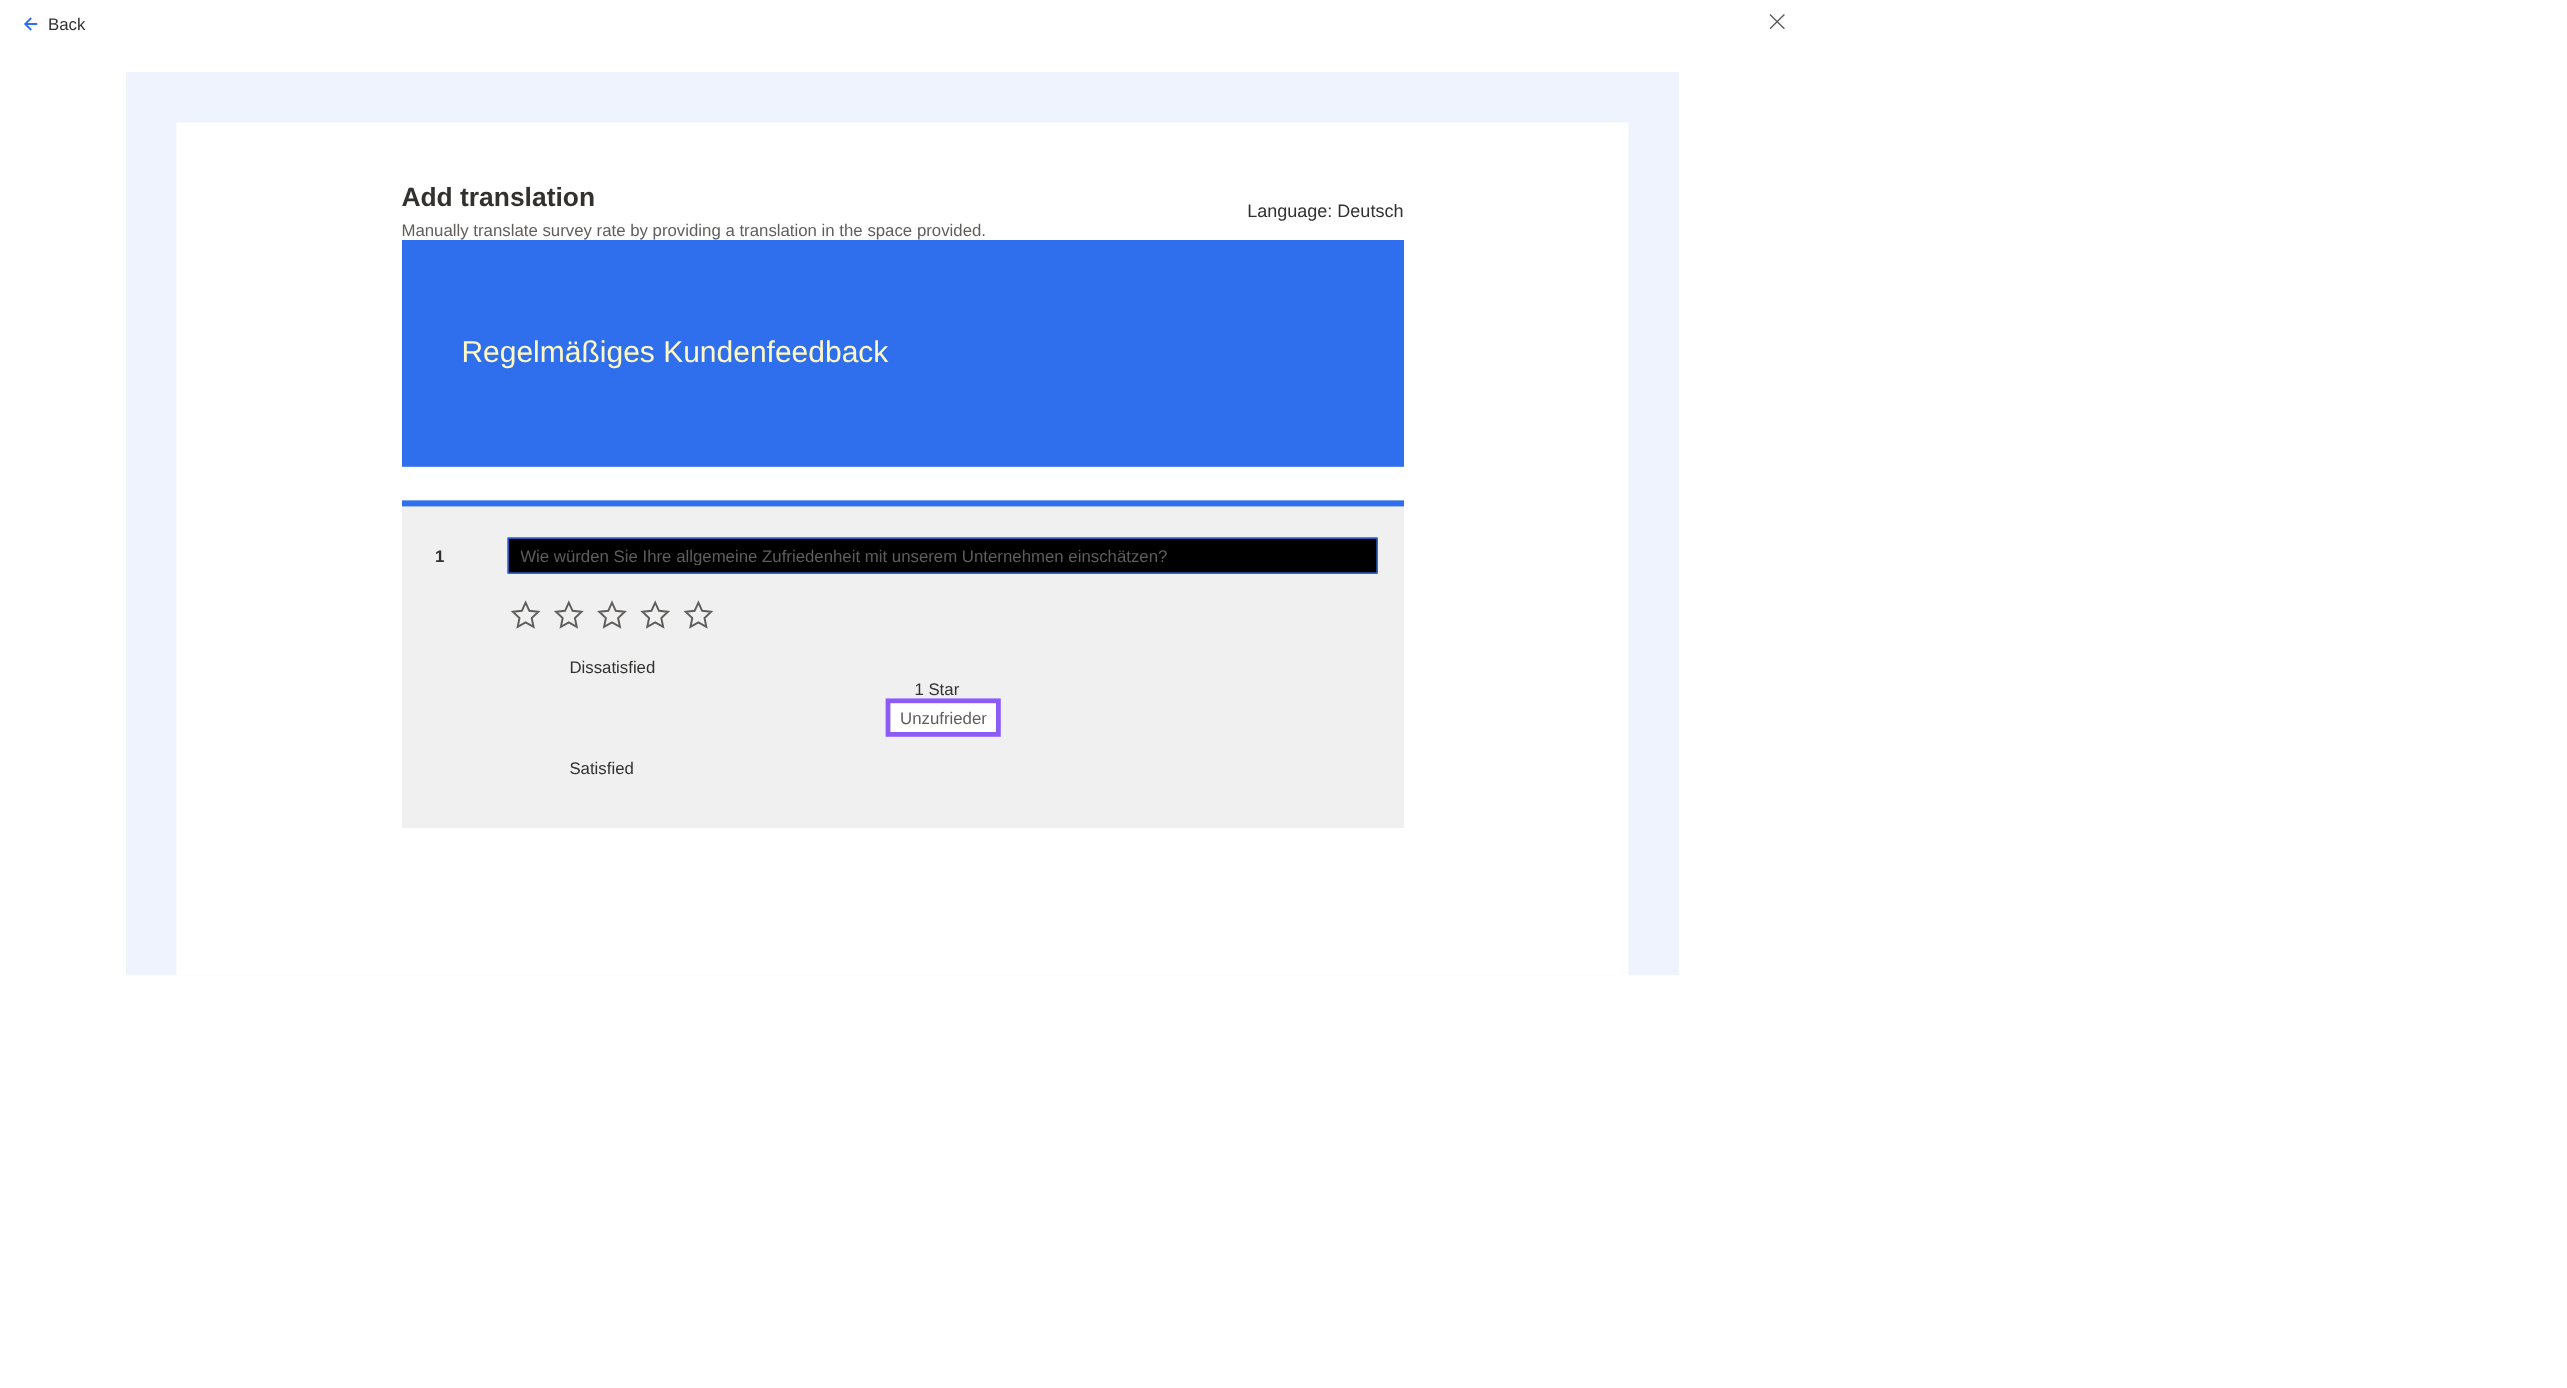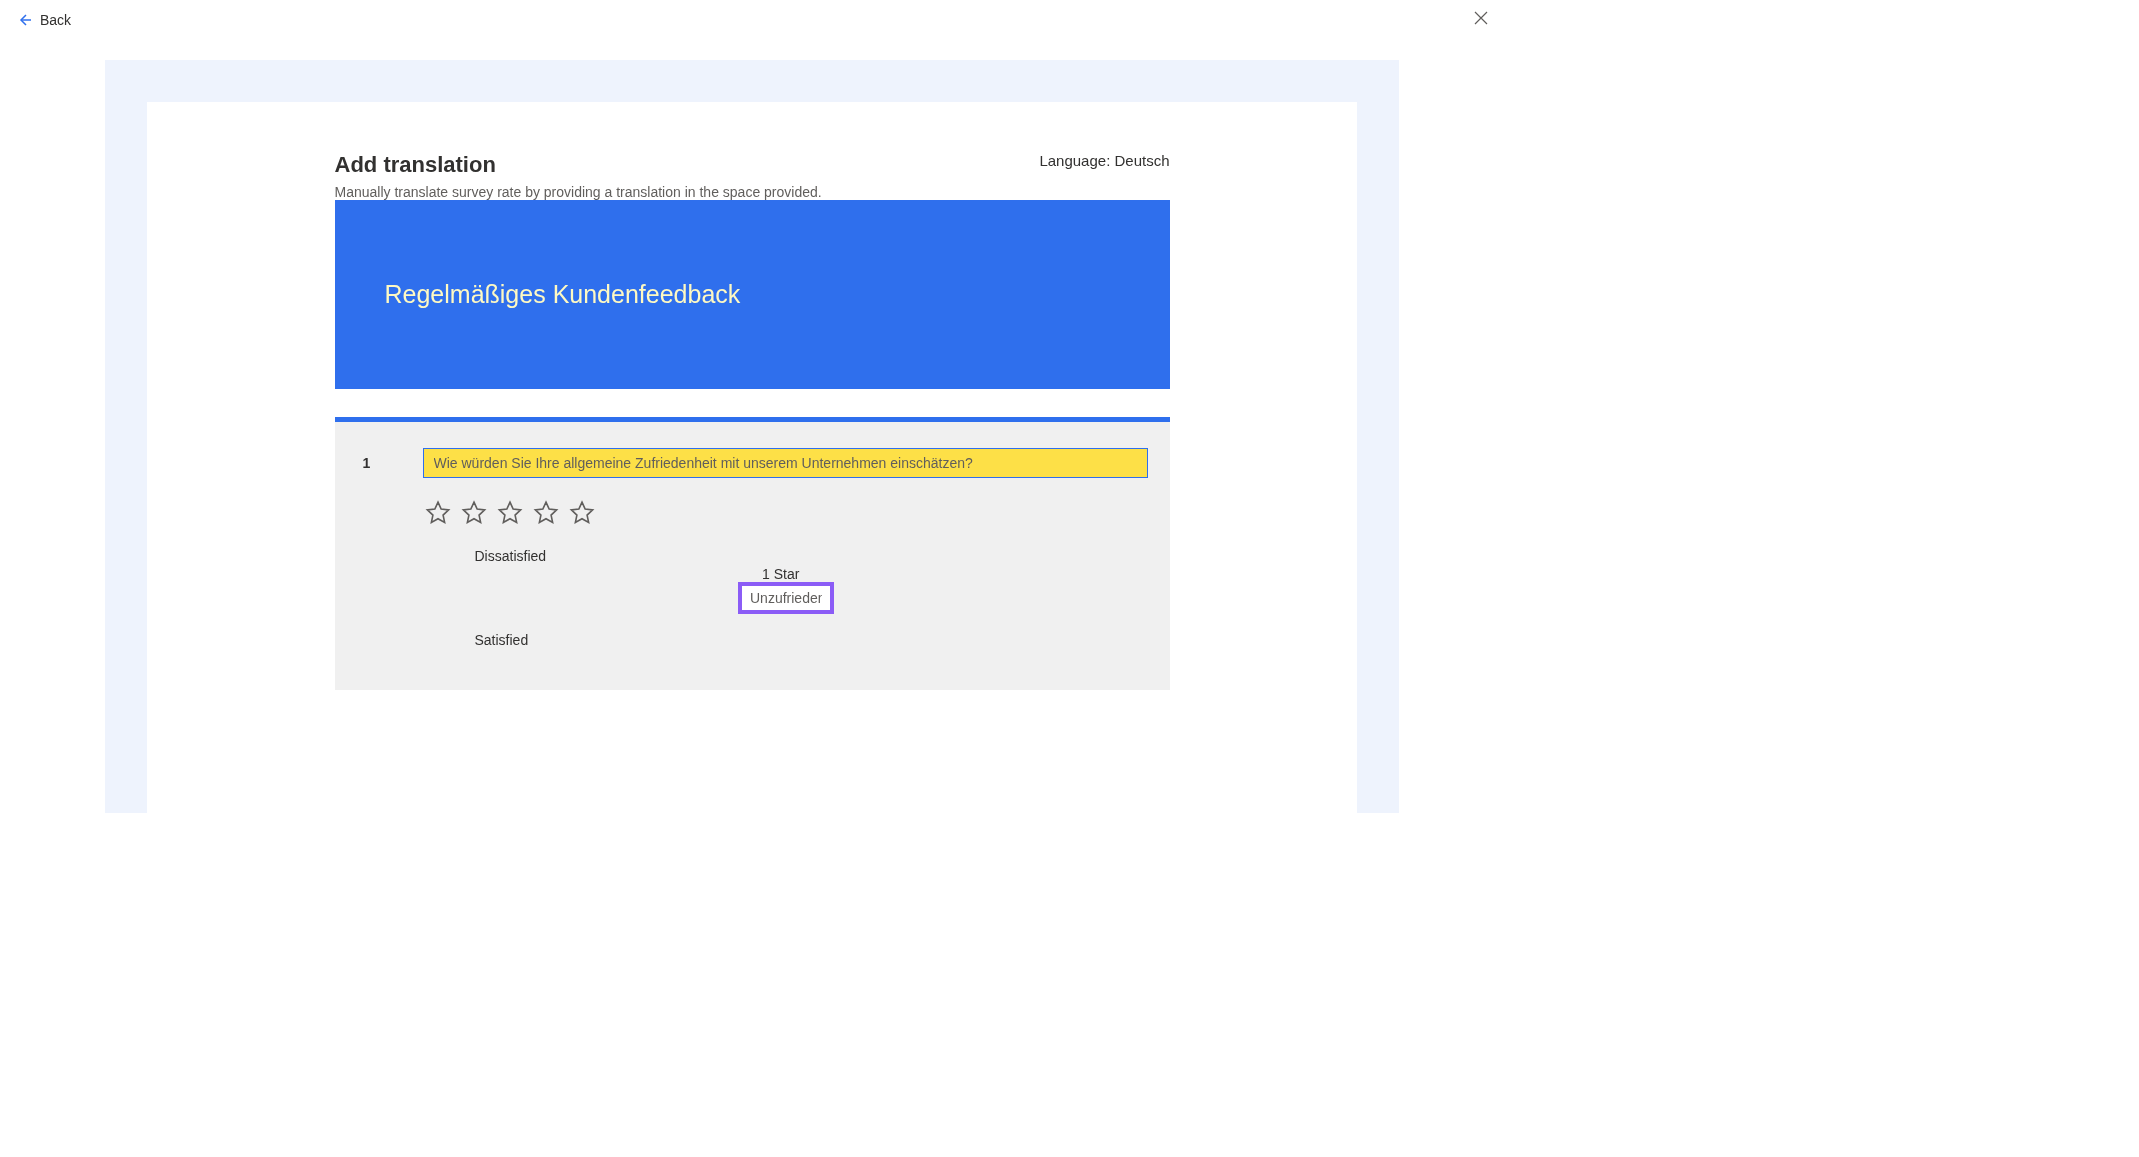--- a/index.html
+++ b/index.html
@@ -57,21 +57,21 @@
       padding: 50px 0 0 0;
       overflow: hidden;
     }
     .content {
       max-width: 835px;
       margin: 0 auto;
     }
     .header-row {
       display: flex;
       justify-content: space-between;
-      align-items: flex-start;
+      align-items: center;
     }
     .page-title {
       font-size: 22px;
       font-weight: 600;
       color: #323130;
     }
     .page-sub {
       font-size: 14px;
       color: #605e5c;
       margin-top: 6px;
@@ -109,21 +109,21 @@
       width: 26px;
       font-weight: 600;
       font-size: 14px;
       color: #323130;
       text-align: left;
       padding-left: 6px;
     }
     .q-input {
       flex: 1;
       border: 1px solid #2f6fed;
-      background: #fde047;
+      background: #000000;
       padding: 6px 10px;
       font-size: 14px;
       font-family: inherit;
       color: #605e5c;
       outline: none;
       margin-left: 40px;
     }
     .stars {
       display: flex;
       gap: 10px;

